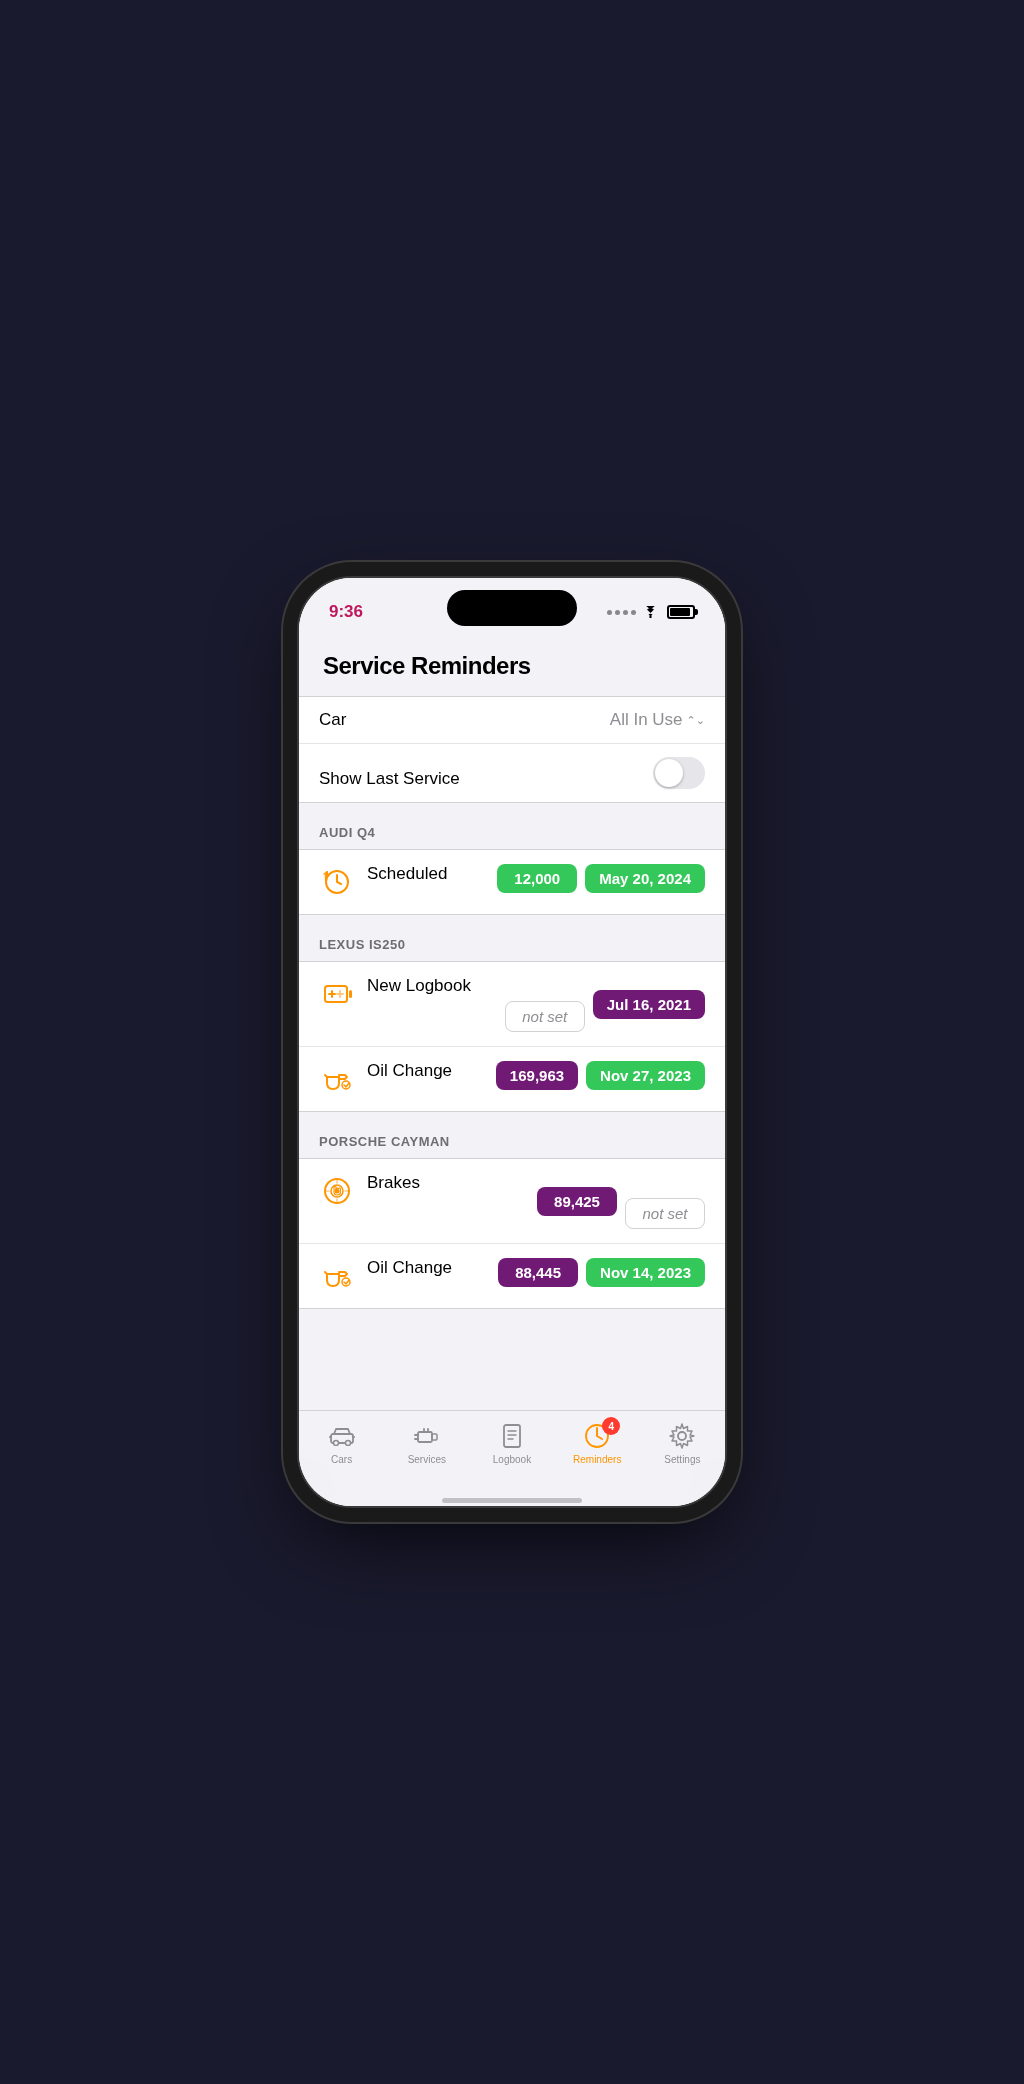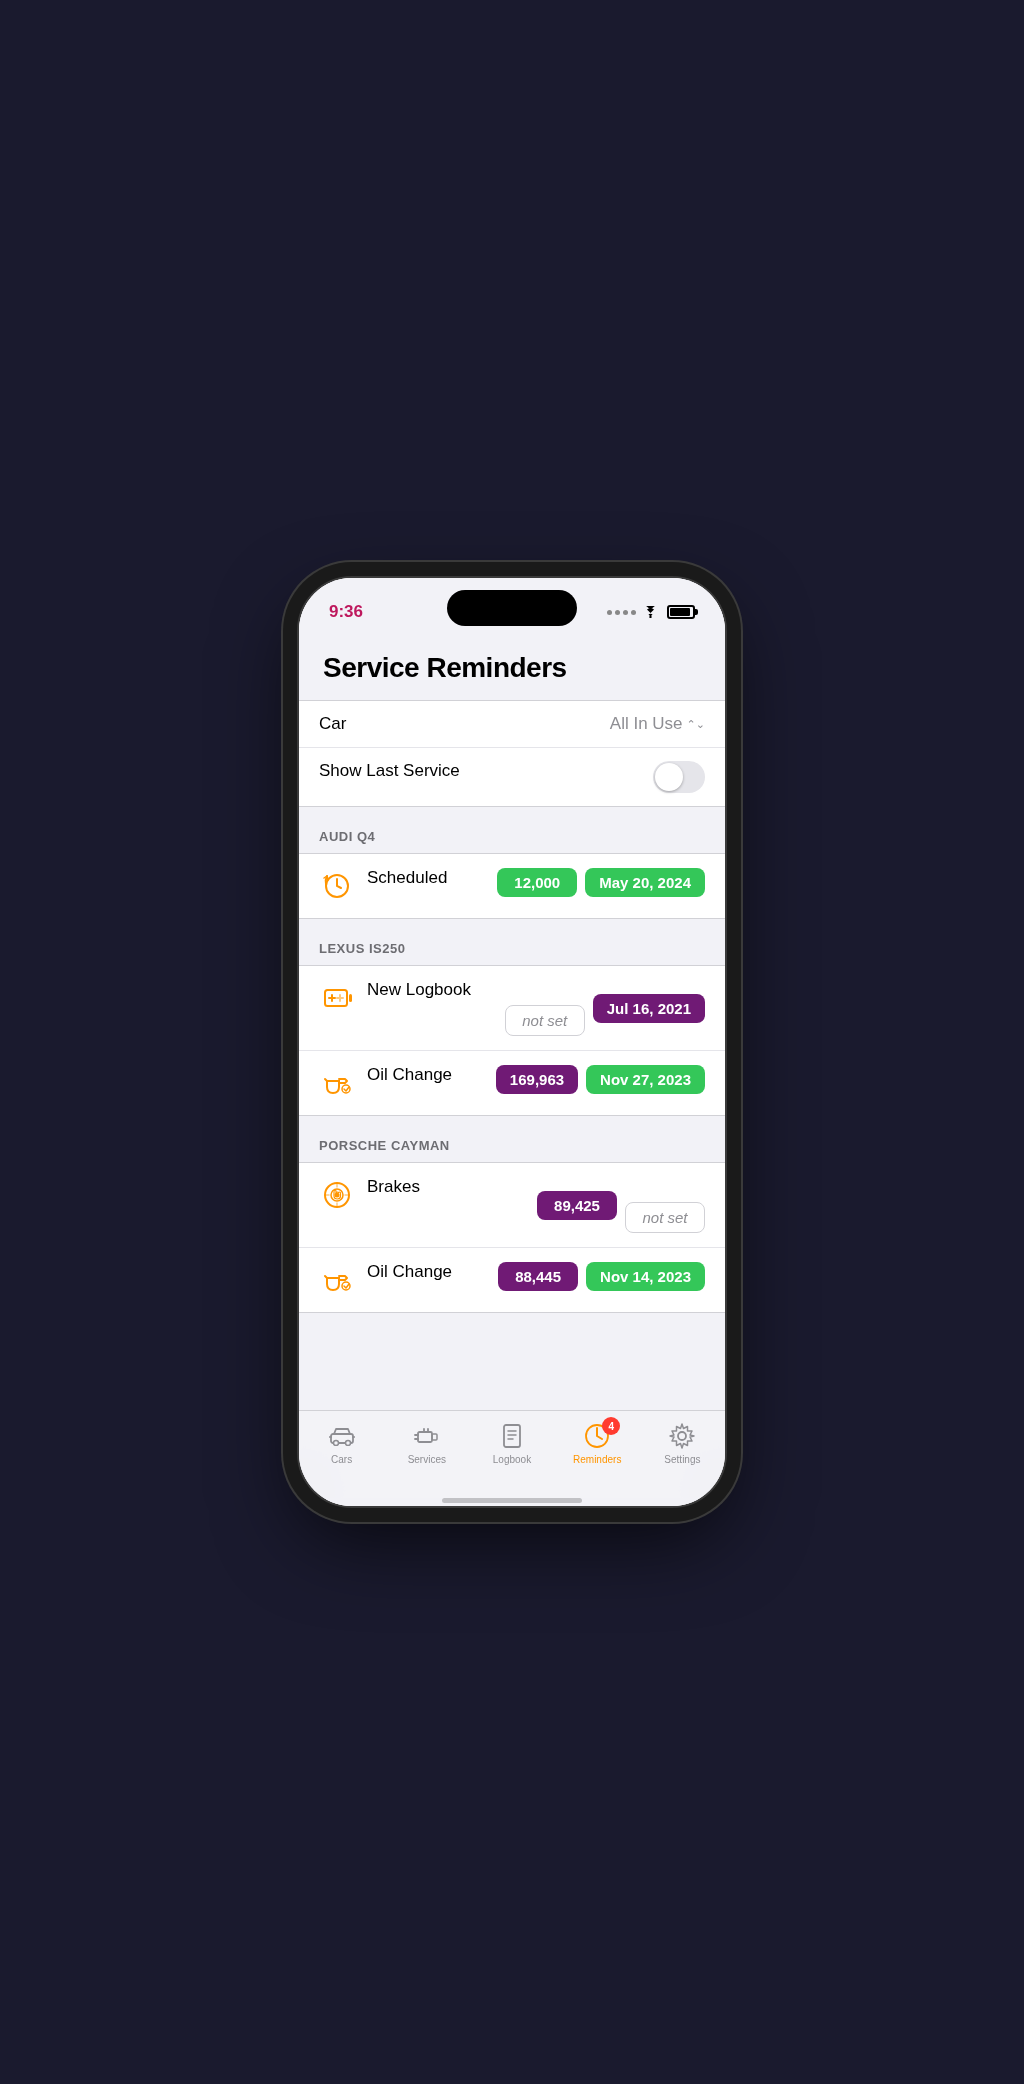--- a/index.html
+++ b/index.html
@@ -126,36 +126,36 @@
       overflow-y: auto;
       overflow-x: hidden;
     }
     .main-content::-webkit-scrollbar { display: none; }
     
     .page-header {
       padding: 20px 24px 16px;
       background: #f2f2f7;
     }
     .page-title {
-      font-size: 28px;
+      font-size: 24px;
       font-weight: 800;
       color: #000;
       letter-spacing: -0.5px;
     }
     
     .filter-section {
       background: #fff;
       border-top: 0.5px solid #d1d1d6;
       border-bottom: 0.5px solid #d1d1d6;
       margin-bottom: 0;
     }
     .filter-row {
       display: flex;
       justify-content: space-between;
-      align-items: flex-start;
+      align-items: flex-end;
       padding: 13px 20px;
       border-bottom: 0.5px solid #e5e5ea;
     }
     .filter-row:last-child {
       border-bottom: none;
     }
     .filter-label {
       font-size: 17px;
       color: #000;
     }

